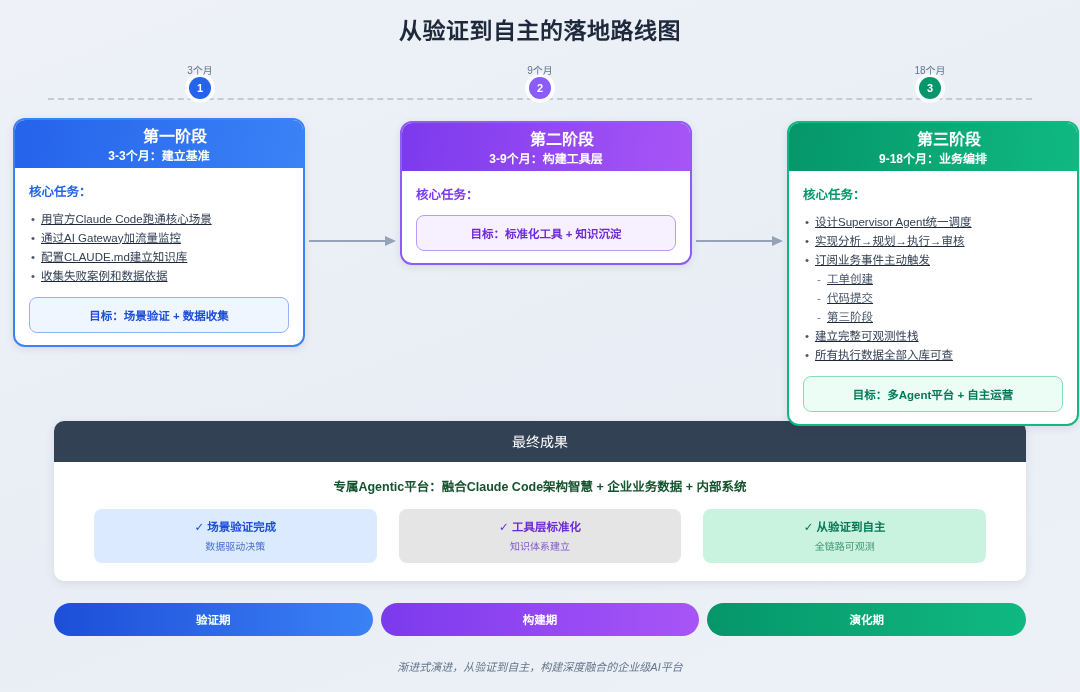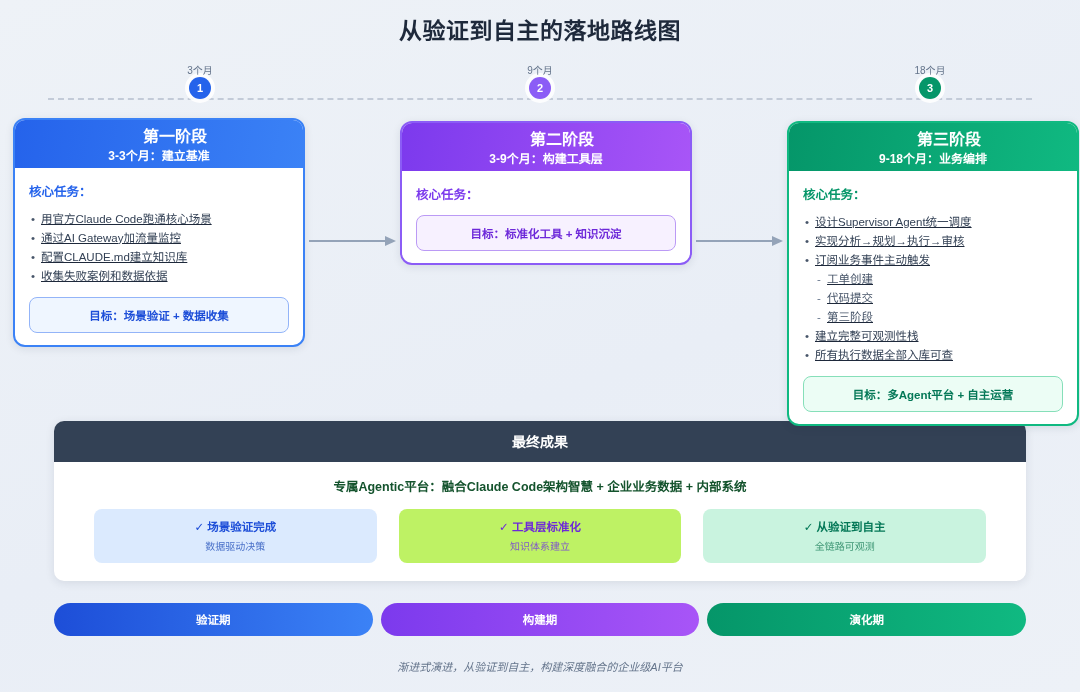--- a/index.html
+++ b/index.html
@@ -174,40 +174,40 @@
     background: #ffffff;
     border-radius: 10px;
     overflow: hidden;
     box-shadow: 0 2px 10px rgba(30,41,59,0.10);
   }
   .final-head {
     background: #334155;
     color: #fff;
     text-align: center;
     font-size: 14px;
-    font-weight: bold;
+    font-weight: normal;
     padding: 10px 0 11px 0;
   }
   .final-body { padding: 14px 40px 18px 40px; }
   .final-sub {
     text-align: center;
     font-size: 12.5px;
     font-weight: bold;
     color: #14532d;
     margin-bottom: 14px;
   }
   .chips { display: flex; gap: 22px; }
   .chip {
     flex: 1;
     border-radius: 8px;
     text-align: center;
     padding: 9px 4px 10px 4px;
   }
   .chip.b { background: #dbeafe; }
-  .chip.p { background: #bef264; }
+  .chip.p { background: #e5e5e5; }
   .chip.g { background: #c9f3df; }
   .chip-title { font-size: 11.5px; font-weight: bold; margin-bottom: 4px; }
   .chip.b .chip-title { color: #1d4ed8; }
   .chip.p .chip-title { color: #6d28d9; }
   .chip.g .chip-title { color: #047857; }
   .chip-sub { font-size: 10px; }
   .chip.b .chip-sub { color: #4b72c9; }
   .chip.p .chip-sub { color: #8059c7; }
   .chip.g .chip-sub { color: #3f9775; }
 

